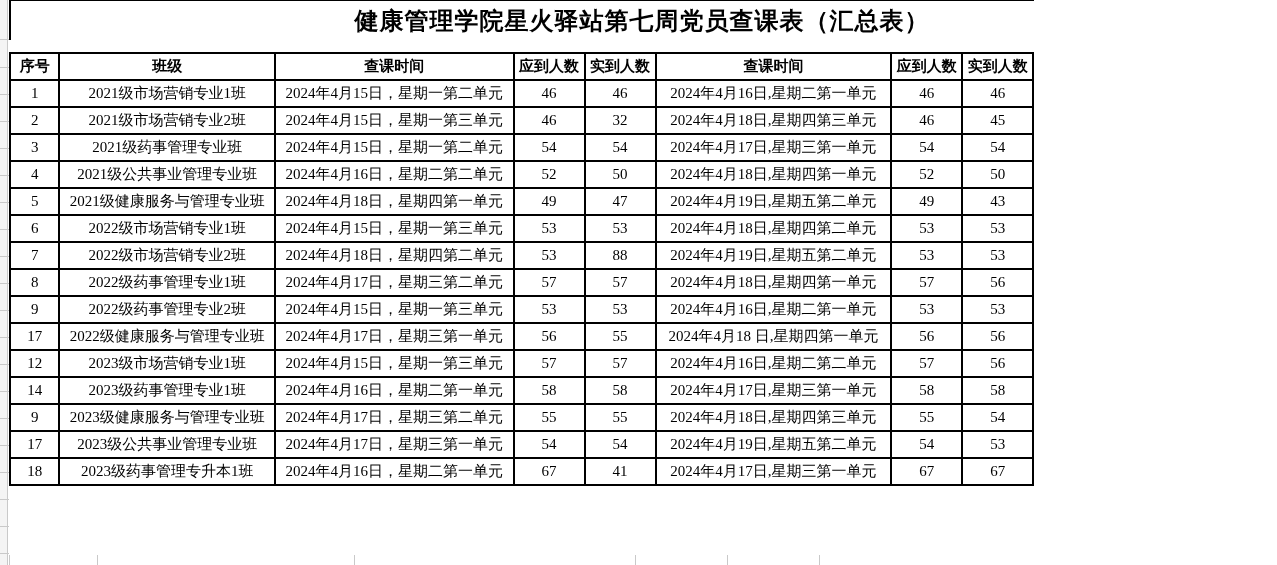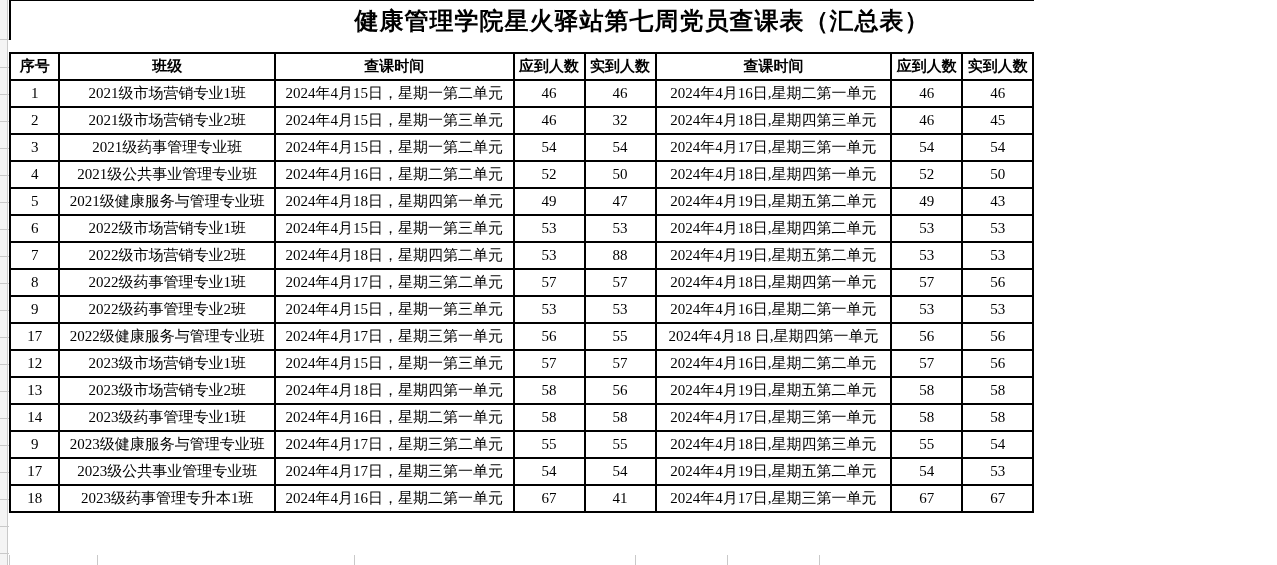--- a/index.html
+++ b/index.html
@@ -181,30 +181,20 @@
         </tr>
         <tr>
           <td>12</td>
           <td>2023级市场营销专业1班</td>
           <td>2024年4月15日，星期一第三单元</td>
           <td>57</td>
           <td>57</td>
           <td>2024年4月16日,星期二第二单元</td>
           <td>57</td>
           <td>56</td>
-        </tr>
-        <tr>
-          <td>13</td>
-          <td>2023级市场营销专业2班</td>
-          <td>2024年4月18日，星期四第一单元</td>
-          <td>58</td>
-          <td>56</td>
-          <td>2024年4月19日,星期五第二单元</td>
-          <td>58</td>
-          <td>58</td>
         </tr>
         <tr>
           <td>14</td>
           <td>2023级药事管理专业1班</td>
           <td>2024年4月16日，星期二第一单元</td>
           <td>58</td>
           <td>58</td>
           <td>2024年4月17日,星期三第一单元</td>
           <td>58</td>
           <td>58</td>

